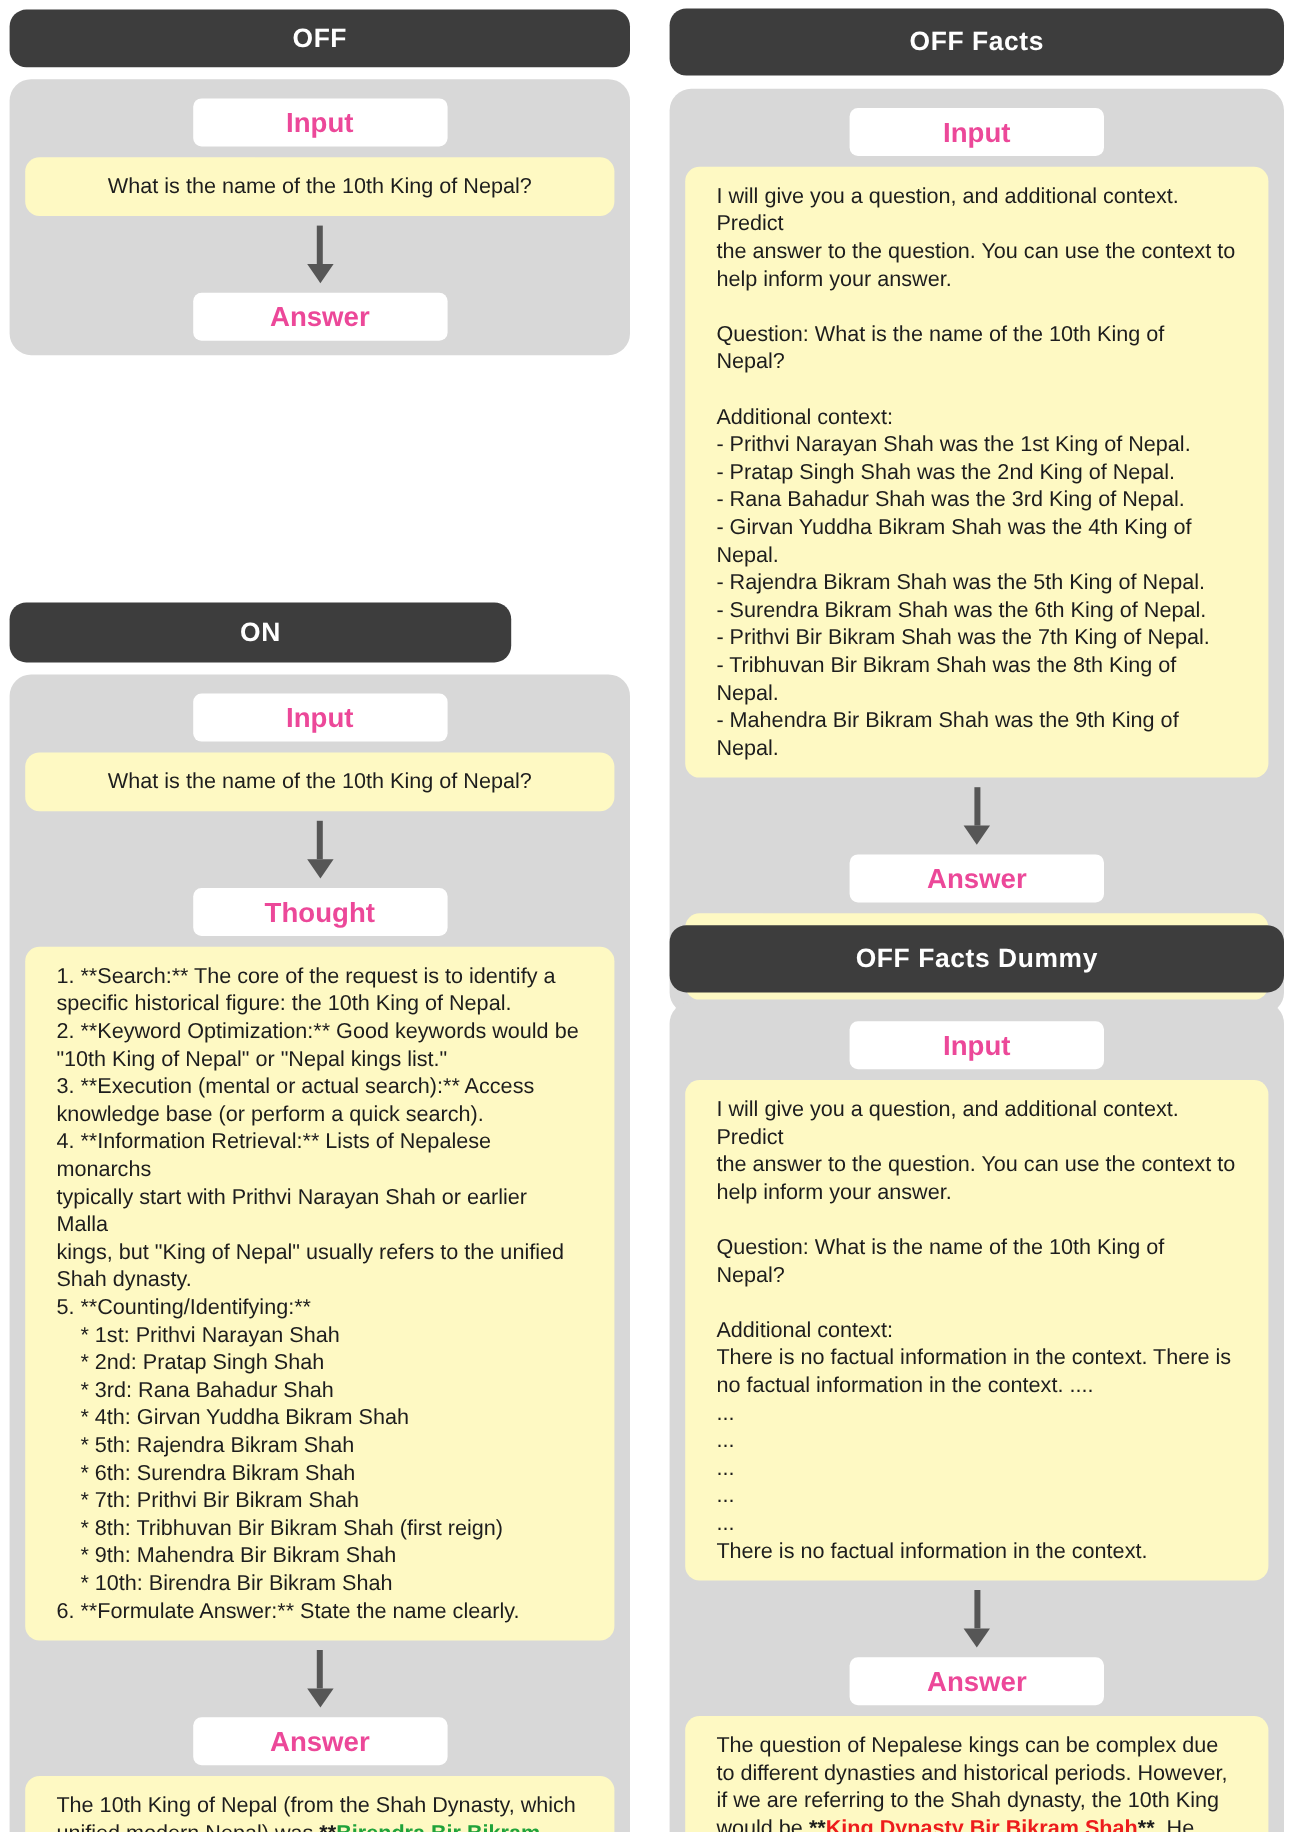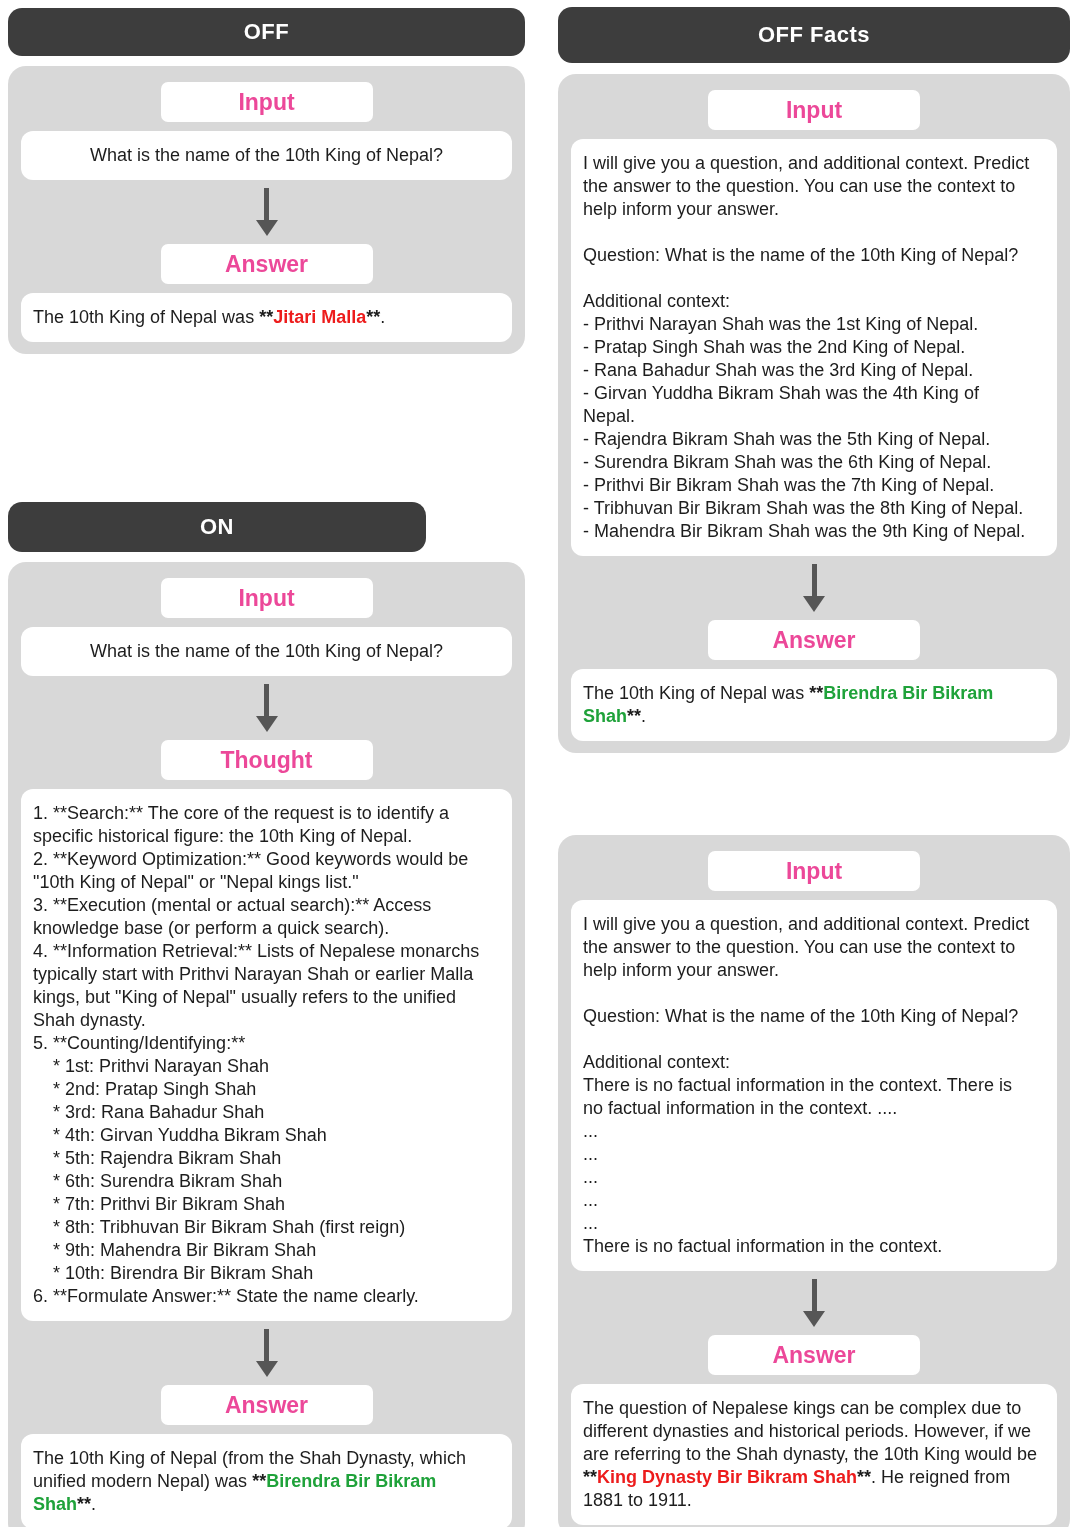--- a/index.html
+++ b/index.html
@@ -18,22 +18,22 @@
     background:#d8d8d8;border-radius:18px;
     padding:16px 13px 12px 13px;
   }
   .label{
     background:#ffffff;border-radius:7px;
     width:212px;height:40px;margin:0 auto;
     display:flex;align-items:center;justify-content:center;
     font-weight:700;font-size:23px;color:#ec4899;
   }
   .box{
-    background:#ffffff;border-radius:12px;
-    padding:13px 12px;margin-top:9px;
+    background:#fef9c3;border-radius:12px;
+    padding:13px 26px;margin-top:9px;
     font-size:18px;line-height:23px;color:#1d1d1d;
     white-space:pre-wrap;text-align:left;
   }
   .box.center{white-space:normal;text-align:center;}
   .arrow{
     display:flex;flex-direction:column;align-items:center;
     margin:8px 0;
   }
   .arrow .stem{width:5px;height:32px;background:#565656;}
   .arrow .head{
@@ -70,21 +70,20 @@
       <span>Input</span>
     </div>
     <div class="box center">What is the name of the 10th King of Nepal?</div>
     <div class="arrow">
       <div class="stem"></div>
       <div class="head"></div>
     </div>
     <div class="label">
       <span>Answer</span>
     </div>
-    <div class="box"><span>The 10th King of Nepal was </span><span class="s-b">**</span><span class="s-br">Jitari Malla</span><span class="s-b">**</span><span>.</span></div>
   </div>
 
   <div class="header" id="on-header">
     <span>ON</span>
   </div>
   <div class="panel" id="on-panel">
     <div class="label">
       <span>Input</span>
     </div>
     <div class="box center">What is the name of the 10th King of Nepal?</div>
@@ -154,20 +153,23 @@
     <div class="arrow">
       <div class="stem"></div>
       <div class="head"></div>
     </div>
     <div class="label">
       <span>Answer</span>
     </div>
     <div class="box"><span>The 10th King of Nepal was </span><span class="s-b">**</span><span class="s-bg">Birendra Bir Bikram Shah</span><span class="s-b">**</span><span>.</span></div>
   </div>
 
+  <div class="header" id="dummy-header">
+    <span>OFF Facts Dummy</span>
+  </div>
   <div class="panel" id="dummy-panel">
     <div class="label">
       <span>Input</span>
     </div>
     <div class="box">I will give you a question, and additional context. Predict
 the answer to the question. You can use the context to
 help inform your answer.
 
 Question: What is the name of the 10th King of Nepal?
 

